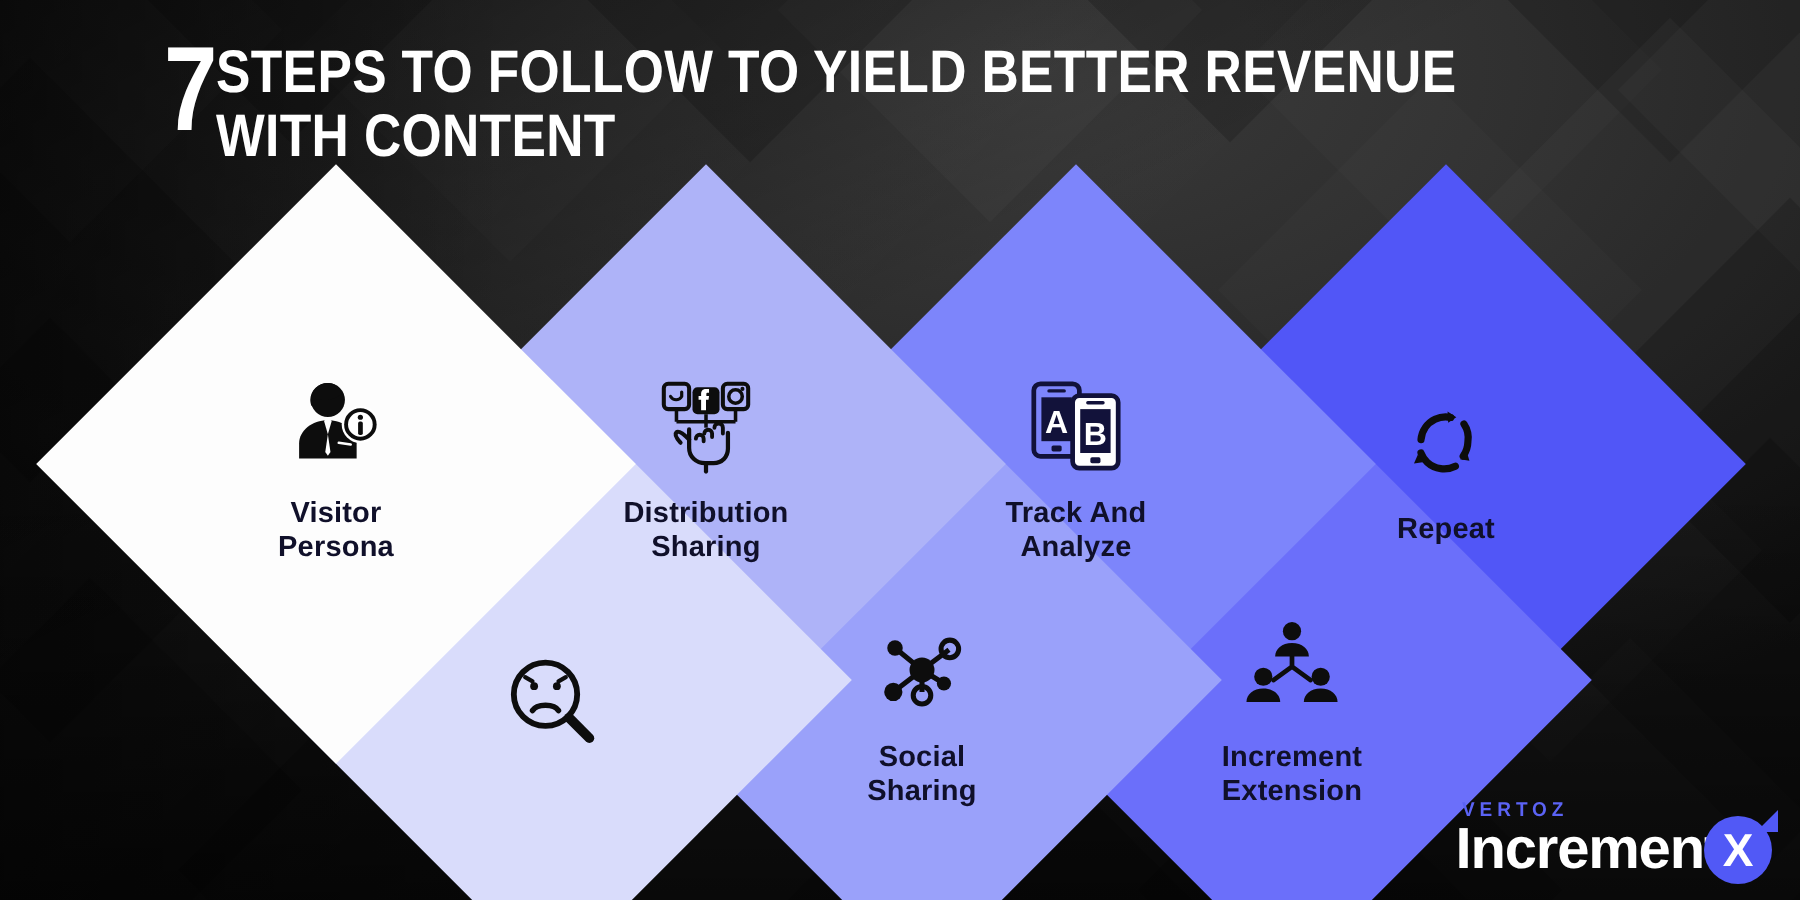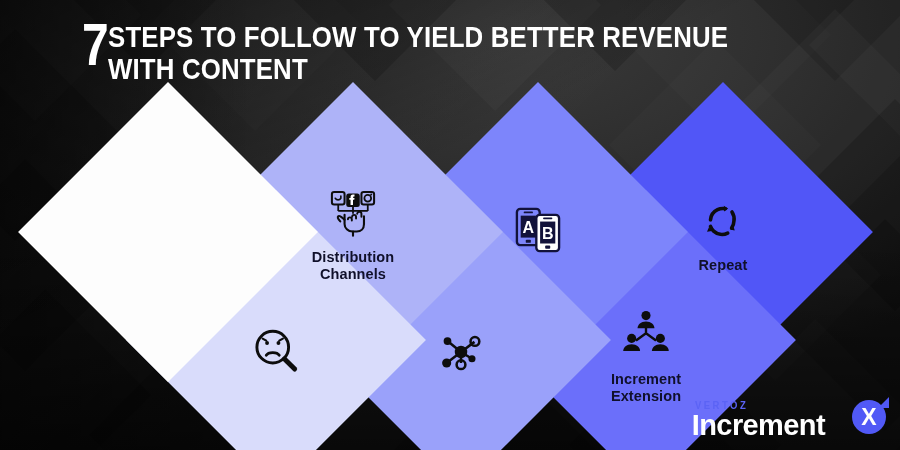--- a/index.html
+++ b/index.html
@@ -103,21 +103,21 @@
   }
 
   
   .row-top   { }
   .row-bottom{ }
 
   
   #logo {
     position:absolute; right:14px; bottom:10px;
     z-index:45;
-    display:flex; gap:36px;
+    display:flex; align-items:flex-end;
   }
   #logo-text-block { display:flex; flex-direction:column; align-items:flex-start; }
   #logo-vertoz {
     color:#5b63f5;
     font-size:10px; font-weight:bold;
     letter-spacing:2.6px;
     margin-left:3px; margin-bottom:1px;
     transform:scaleX(0.95);
     transform-origin:left center;
   }
@@ -186,20 +186,39 @@
   <div id="title-block">
     <div id="big-number">7</div>
     <div id="title-text">STEPS TO FOLLOW TO YIELD BETTER REVENUE
 WITH CONTENT</div>
   </div>
 
   <div id="flow">
 
     <div class="diamond" style="left:62px; top:126px; z-index:17;">
       <div class="face" style="background:#fdfdfd;"></div>
+    </div>
+    <div class="cell row-top" style="left:62px; top:126px; z-index:27;">
+      <div class="icon-wrap">
+        <svg width="52" height="52" viewBox="0 0 64 64">
+          <circle cx="27" cy="16" r="10.5" fill="#0d0d0d"></circle>
+          <path d="M27 5.5c-6.1 0-10.8 4.8-10.8 10.5 0 1.5.3 2.7.8 3.9 1.1-2.6 2.2-4.6 2.2-4.6s5.2 1.6 10.1.2c2.9-.8 5.3-2.4 6.6-3.6C34.6 8.2 31.2 5.5 27 5.5z" fill="#0d0d0d"></path>
+          <path d="M27 28.5c-9.8 0-17.7 6.4-17.7 14.3V52h35.4v-9.2c0-7.9-7.9-14.3-17.7-14.3z" fill="#0d0d0d"></path>
+          <path d="M24.6 28.8l2.4 8.2 2.4-8.2-2.4-1.6z" fill="#ffffff"></path>
+          <path d="M27 37l-1.6 11 1.6 2.3 1.6-2.3z" fill="#ffffff"></path>
+          <rect x="33" y="42" width="9" height="1.6" rx="0.8" fill="#ffffff" transform="rotate(8 37 42)"></rect>
+          <circle cx="47" cy="31" r="11.5" fill="#ffffff"></circle>
+          <circle cx="47" cy="31" r="10" fill="#0d0d0d"></circle>
+          <circle cx="47" cy="31" r="7.6" fill="#ffffff"></circle>
+          <circle cx="47" cy="26.6" r="1.6" fill="#0d0d0d"></circle>
+          <rect x="45.6" y="29.3" width="2.9" height="8.2" rx="1.1" fill="#0d0d0d"></rect>
+        </svg>
+      </div>
+      <div class="cell-label">Visitor
+Persona</div>
     </div>
 
     <div class="diamond" style="left:170px; top:234px; z-index:16;">
       <div class="face" style="background:#d9dcfb;"></div>
     </div>
     <div class="cell row-bottom" style="left:170px; top:248px; z-index:26;">
       <div class="icon-wrap">
         <svg width="52" height="52" viewBox="0 0 64 64">
           <circle cx="28" cy="26" r="19.5" fill="none" stroke="#0d0d0d" stroke-width="3.6"></circle>
           <circle cx="21" cy="21" r="2.4" fill="#0d0d0d"></circle>
@@ -229,58 +248,62 @@
           <path d="M32 25v8" stroke="#0d0d0d" stroke-width="2.1"></path>
           <path d="M37 33c0-1.4 1.1-2.5 2.5-2.5S42 31.6 42 33v3.5" stroke="#0d0d0d" stroke-width="2.3" fill="none" stroke-linecap="round"></path>
           <path d="M31 36.5c0-1.3 1-2.3 2.3-2.3s2.3 1 2.3 2.3v2" stroke="#0d0d0d" stroke-width="2.3" fill="none" stroke-linecap="round"></path>
           <path d="M26 39.5c0-1.3 1-2.3 2.3-2.3s2.3 1 2.3 2.3v1.5" stroke="#0d0d0d" stroke-width="2.3" fill="none" stroke-linecap="round"></path>
           <path d="M22 34v11c0 5 4 9 9.5 9h5c5 0 8.5-3.6 8.5-8.6V36" stroke="#0d0d0d" stroke-width="2.5" fill="none" stroke-linecap="round"></path>
           <path d="M22 40c-2.6-2.6-6-5.6-7.5-4.2-1.5 1.4.5 4 2.4 6.1" stroke="#0d0d0d" stroke-width="2.5" fill="none" stroke-linecap="round"></path>
           <path d="M32 54v5" stroke="#0d0d0d" stroke-width="2.5" stroke-linecap="round"></path>
         </svg>
       </div>
       <div class="cell-label">Distribution
-Channels</div>
+Sharing</div>
     </div>
 
     <div class="diamond" style="left:355px; top:234px; z-index:14;">
       <div class="face" style="background:#9aa1fa;"></div>
     </div>
     <div class="cell row-bottom" style="left:355px; top:248px; z-index:24;">
       <div class="icon-wrap">
         <svg width="54" height="54" viewBox="0 0 64 64">
           <path d="M32 32L16 19M32 32l16-12M32 32L15 45M32 32l13 8M32 32v13" stroke="#0d0d0d" stroke-width="3"></path>
           <circle cx="32" cy="32" r="7.4" fill="#0d0d0d"></circle>
           <circle cx="16" cy="19" r="4.6" fill="#0d0d0d"></circle>
           <circle cx="15" cy="45" r="5.4" fill="#0d0d0d"></circle>
           <circle cx="45" cy="40" r="4.2" fill="#0d0d0d"></circle>
           <circle cx="48.5" cy="19.5" r="5.2" fill="none" stroke="#0d0d0d" stroke-width="3"></circle>
           <circle cx="32" cy="47" r="5.2" fill="none" stroke="#0d0d0d" stroke-width="3"></circle>
         </svg>
       </div>
+      <div class="cell-label">Social
+Sharing</div>
     </div>
 
     <div class="diamond" style="left:432px; top:126px; z-index:13;">
       <div class="face" style="background:#7d85fb;"></div>
     </div>
     <div class="cell row-top" style="left:432px; top:126px; z-index:23;">
       <div class="icon-wrap">
         <svg width="54" height="54" viewBox="0 0 64 64">
           <rect x="7" y="7" width="27" height="43" rx="4" fill="none" stroke="#12123a" stroke-width="2.8"></rect>
           <rect x="11.5" y="15" width="18" height="26" fill="#12123a"></rect>
           <text x="20.5" y="36" font-family="Liberation Sans, sans-serif" font-size="19" font-weight="bold" fill="#ffffff" text-anchor="middle">A</text>
           <rect x="15" y="10.2" width="11" height="2" rx="1" fill="#12123a"></rect>
           <rect x="17.5" y="43.5" width="6" height="3.6" rx="1" fill="#12123a"></rect>
           <rect x="30" y="14" width="27" height="43" rx="4" fill="#ffffff" stroke="#12123a" stroke-width="2.8"></rect>
           <rect x="34.5" y="22" width="18" height="26" fill="#12123a"></rect>
           <text x="43.5" y="43" font-family="Liberation Sans, sans-serif" font-size="19" font-weight="bold" fill="#ffffff" text-anchor="middle">B</text>
           <rect x="38" y="17.2" width="11" height="2" rx="1" fill="#12123a"></rect>
           <rect x="40.5" y="50.5" width="6" height="3.6" rx="1" fill="#12123a"></rect>
         </svg>
       </div>
+      <div class="cell-label">Track And
+Analyze</div>
     </div>
 
     <div class="diamond" style="left:540px; top:234px; z-index:12;">
       <div class="face" style="background:#6b6ffa;"></div>
     </div>
     <div class="cell row-bottom" style="left:540px; top:248px; z-index:22;">
       <div class="icon-wrap">
         <svg width="54" height="54" viewBox="0 0 64 64">
           <path d="M32 22v8M32 30l-11 8M32 30l11 8" stroke="#0d0d0d" stroke-width="2.8" fill="none" stroke-linecap="round"></path>
           <circle cx="32" cy="9" r="5.4" fill="#0d0d0d"></circle>

